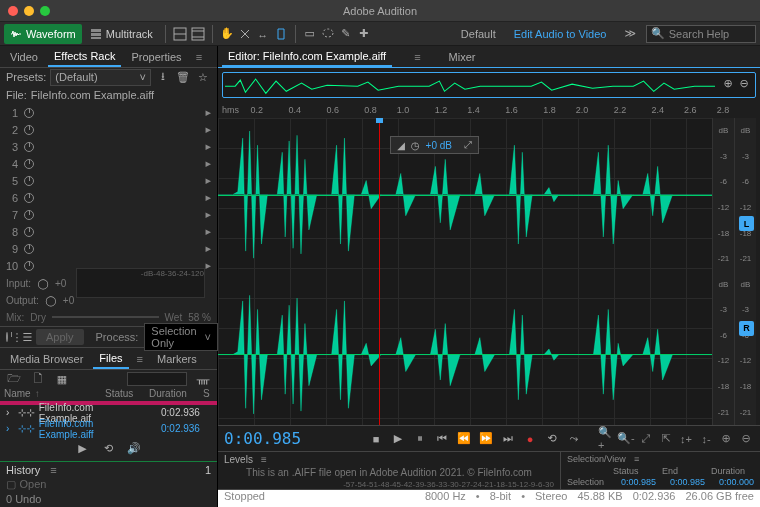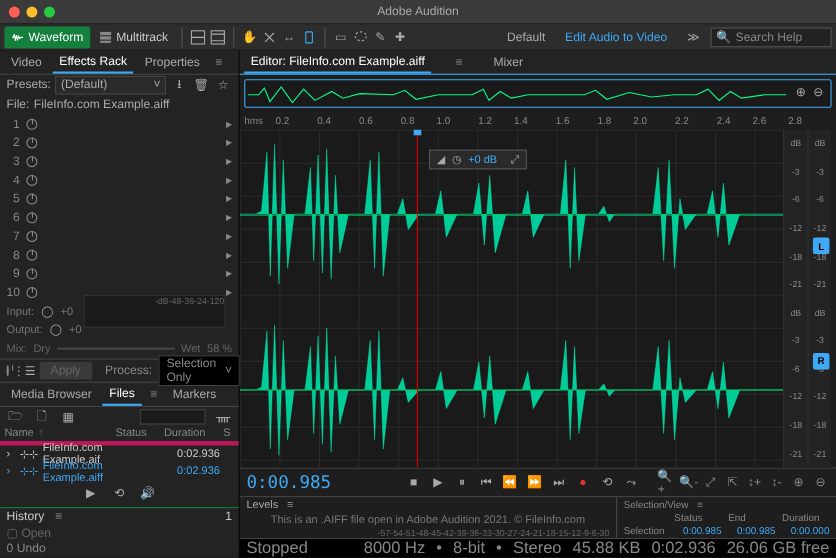--- a/index.html
+++ b/index.html
@@ -78,21 +78,21 @@
   .levels-row{height:38px;display:flex;border-top:1px solid #444}
   .levels{flex:1;padding:2px 6px}
   .lvl-hdr{font-size:10px;color:#aaa;display:flex;align-items:center;gap:4px}
   .lvl-note{color:#777;font-size:10px;text-align:center;padding:2px}
   .lvl-scale{display:flex;justify-content:flex-end;font-size:8px;color:#666}
   .selview{width:200px;border-left:1px solid #444;padding:2px 6px;font-size:9px;color:#888}
   .sv-hdr{display:flex;gap:4px;align-items:center;margin-bottom:2px}
   .sv-grid{display:grid;grid-template-columns:40px 1fr 1fr 1fr;gap:1px 6px}
   .sv-grid .h{color:#888}
   .sv-grid .v{color:#3fa9f5;text-align:right}
-  .status{height:18px;background:#000000;border-top:1px solid #444;display:flex;align-items:flex-start;padding:0 6px;font-size:15px;color:#888;gap:10px}
+  .status{height:18px;background:#ffffff;border-top:1px solid #444;display:flex;align-items:flex-start;padding:0 6px;font-size:11px;color:#888;gap:10px}
   svg{display:block}
 </style>
 </head>
 <body>
 
 <div class="titlebar">
   <div class="traffic">
     <div class="dot r"></div>
     <div class="dot y"></div>
     <div class="dot g"></div>

